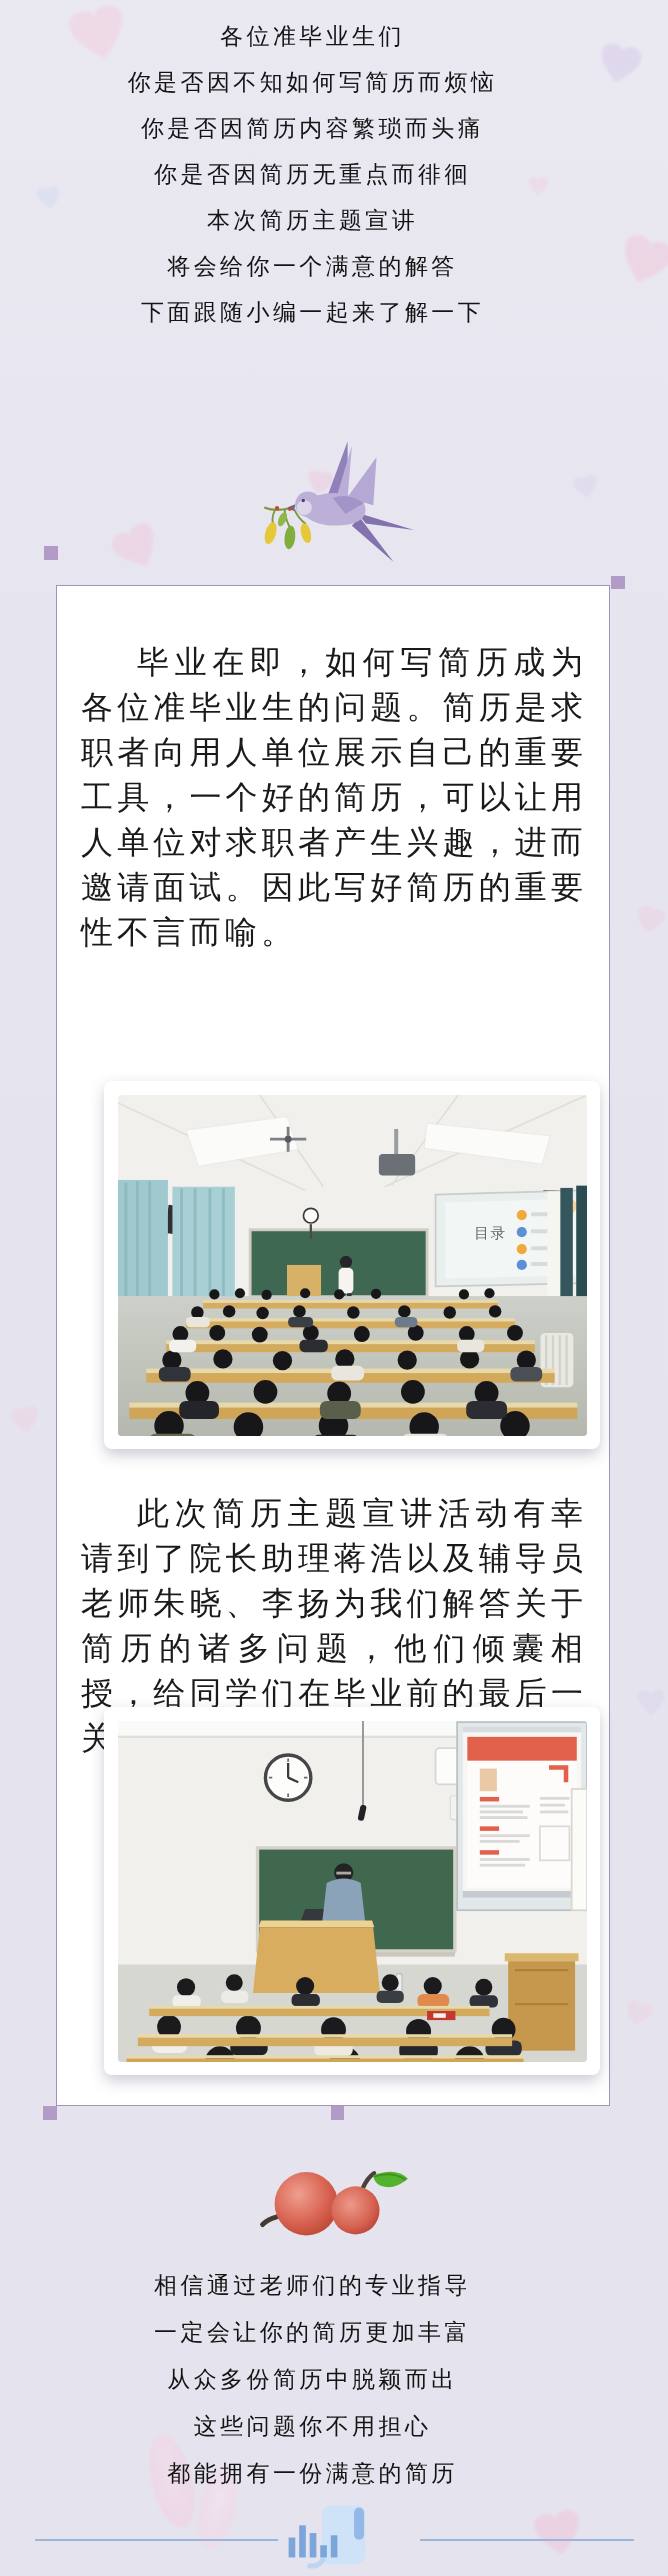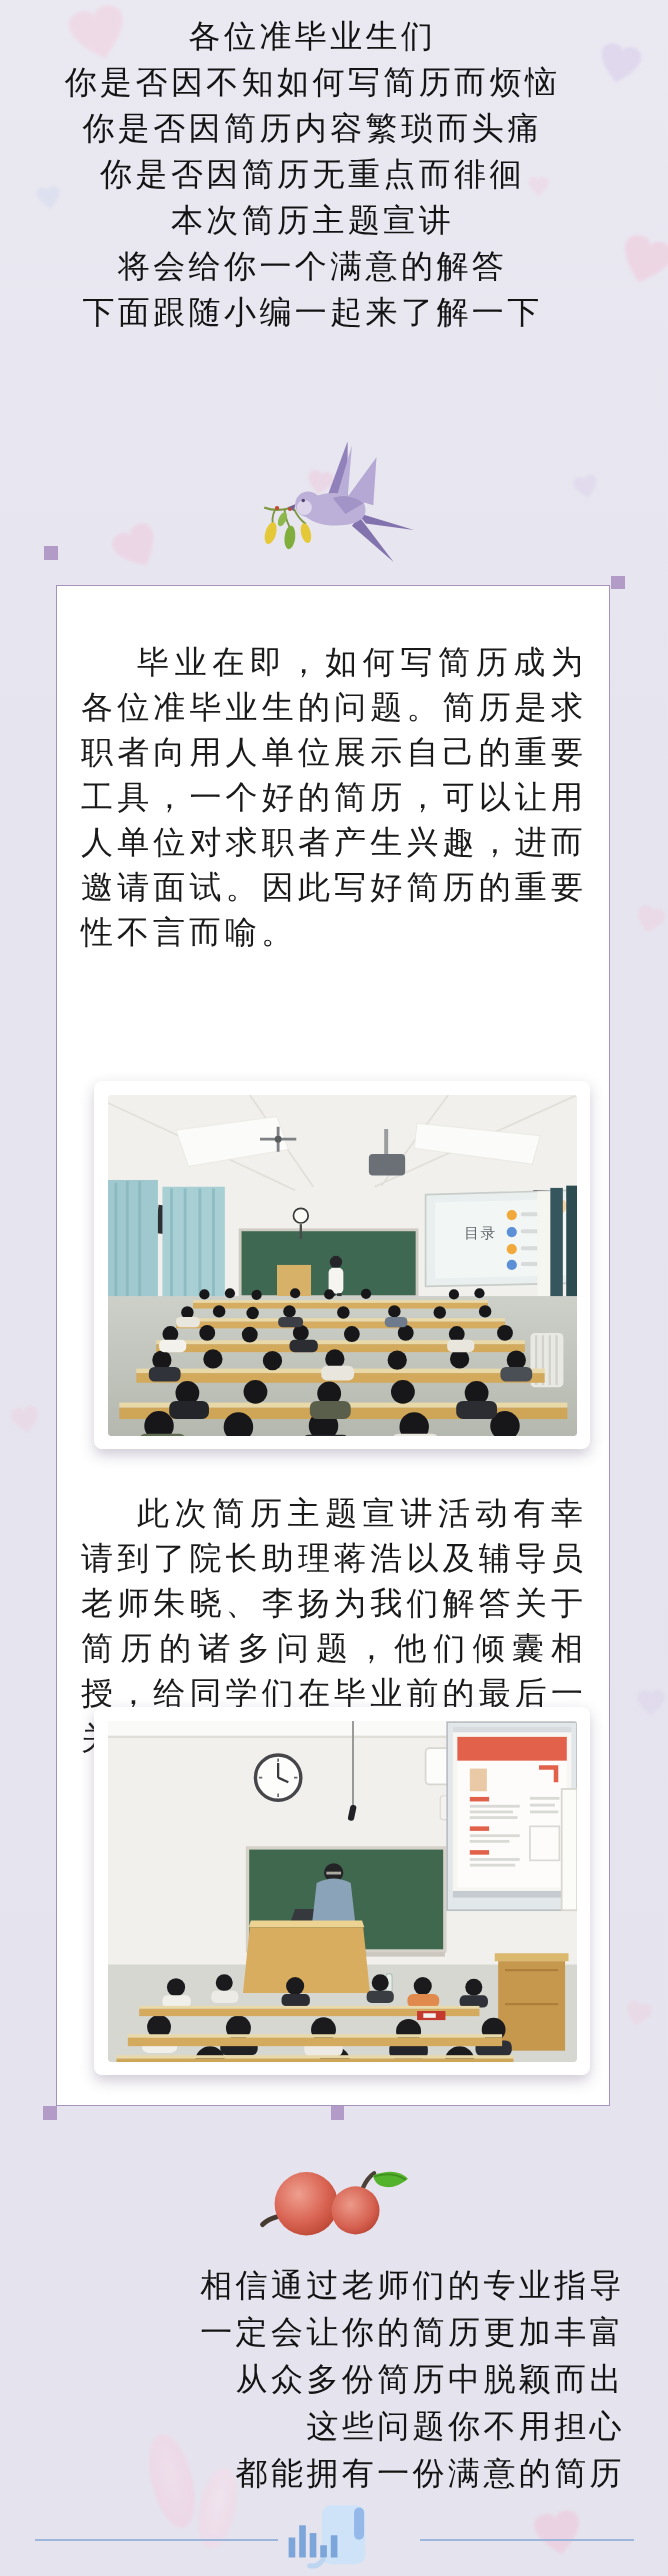--- a/index.html
+++ b/index.html
@@ -1,33 +1,33 @@
 <!DOCTYPE html>
 <html style="font-size:9px"><head>
 <meta charset="utf-8">
 <style>
   html,body{margin:0;padding:0;background:#e7e5ee;}
   body{width:668px;height:2576px;font-family:"Liberation Sans","DejaVu Sans",sans-serif;}
   #canvas{position:relative;width:668px;height:2576px;overflow:hidden;background:linear-gradient(180deg,#eae8f1 0%,#e6e4ee 30%,#e5e3ed 100%);}
   
   .heart{position:absolute;filter:blur(0.9px);}
   
-  .bigline{width:625px;text-align:center;font-size:32px;line-height:46px;letter-spacing:3.4px;color:#141414;font-weight:500;}
+  .bigline{width:625px;text-align:center;font-size:23px;line-height:46px;letter-spacing:3.4px;color:#141414;font-weight:500;}
   .intro{position:absolute;left:0;top:12.5px;}
   .outro{position:absolute;left:0;top:2262px;line-height:47px;}
-  .outro .bigline{line-height:47px;text-align:right;}
+  .outro .bigline{line-height:47px;}
   
   .psq{position:absolute;background:#b29bc7;}
   
   .content-box{position:absolute;left:56px;top:585px;width:552px;height:1519px;background:#ffffff;border:1.7px solid #a593bd;}
   .para{position:absolute;left:24px;width:506px;font-size:32px;line-height:45px;letter-spacing:4px;color:#1a1a1a;text-align:justify;text-indent:56px;font-weight:500;}
   .para1{top:21.6px;}
   .para2{top:254px;}
   .para3{top:873px;}
-  .photo-frame{position:absolute;left:37px;width:469px;height:341px;background:#ffffff;padding:13.6px;border-radius:8px;box-shadow:0 5.7px 13.6px rgba(96,84,120,.30);}
+  .photo-frame{position:absolute;left:47px;width:469px;height:341px;background:#ffffff;padding:13.6px;border-radius:8px;box-shadow:0 5.7px 13.6px rgba(96,84,120,.30);}
   .photo-frame svg{display:block;width:469px;height:341px;border-radius:3.4px;}
   .pf1{top:495px;}
   .pf2{top:1121px;}
   
   .footer-line{position:absolute;top:2539px;height:1.7px;background:#9bb6da;}
   .fl-left{left:35px;width:243px;}
   .fl-right{left:420px;width:214px;}
   .abs{position:absolute;}
 </style>
 </head>

